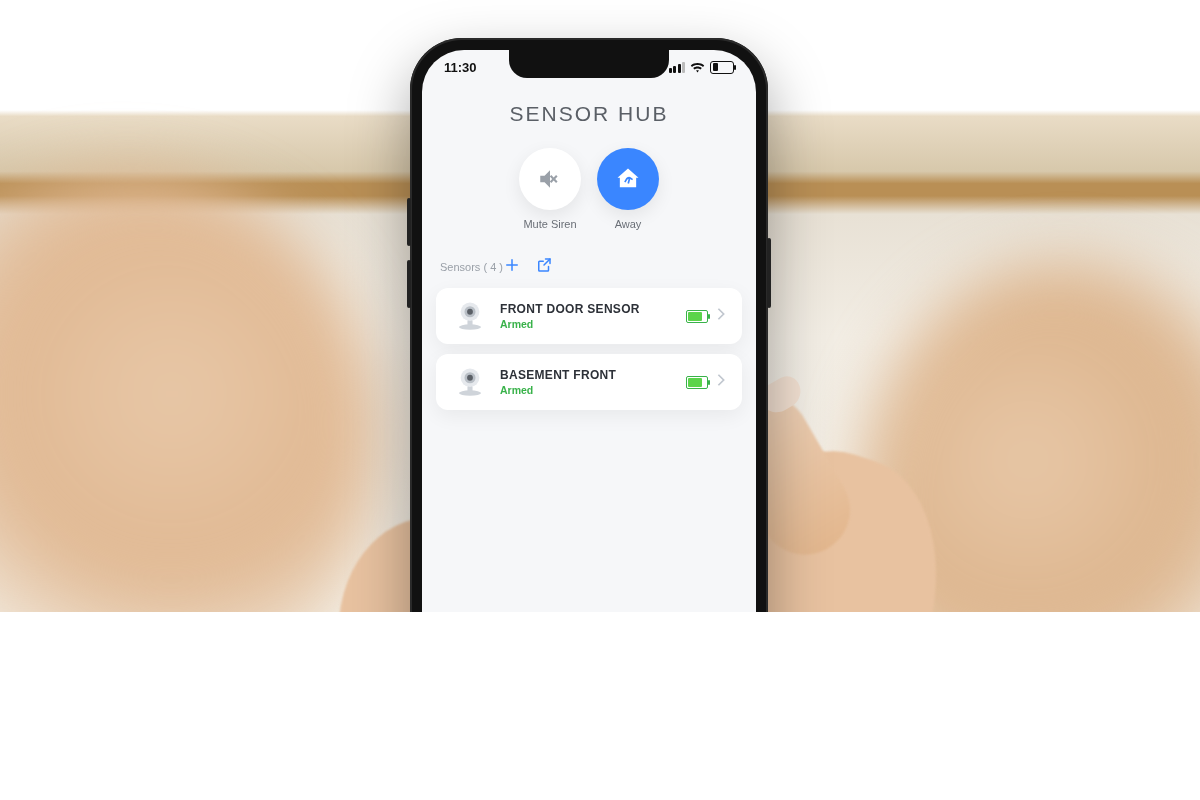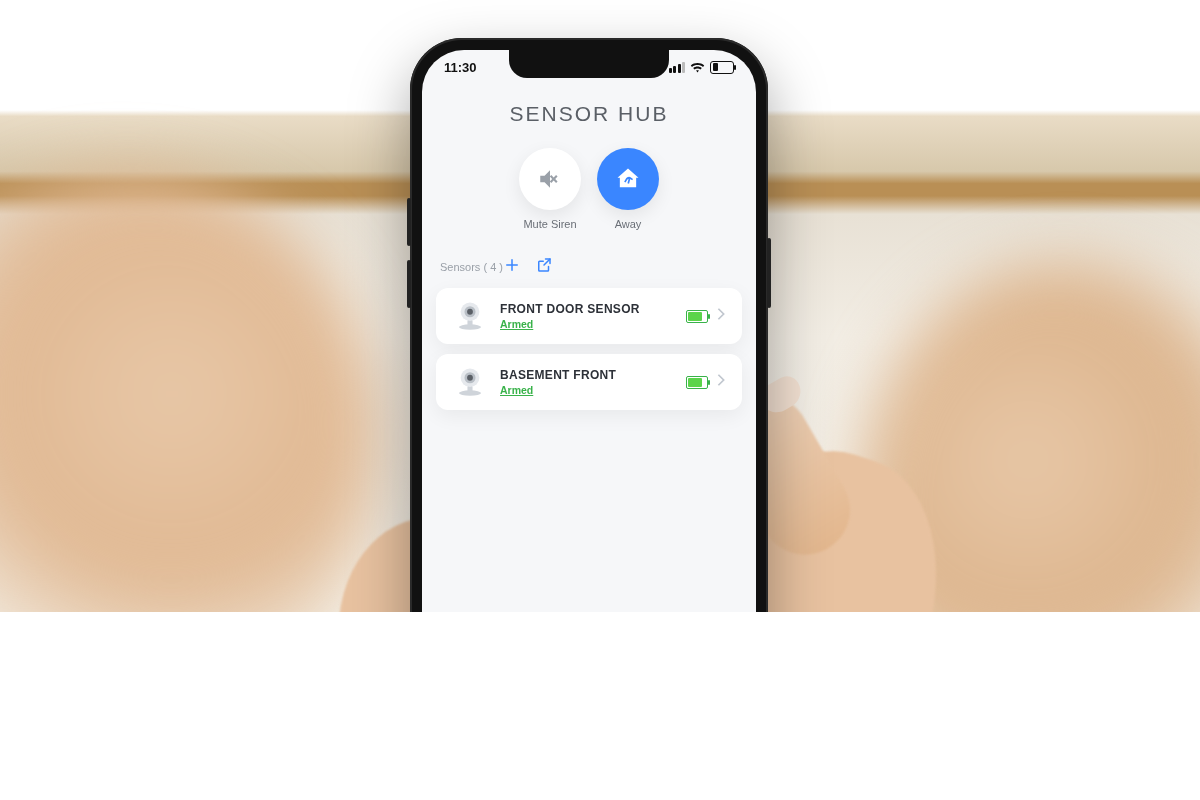--- a/index.html
+++ b/index.html
@@ -60,21 +60,21 @@
   .list-head .actions{display:flex;gap:14px;align-items:center;}
   .list-head .actions svg{width:18px;height:18px;stroke:#3a86ff;fill:none;stroke-width:2;stroke-linecap:round;stroke-linejoin:round;}
 
   .cards{padding:0 14px;margin-top:10px;display:flex;flex-direction:column;gap:10px;}
   .card{background:#fff;border-radius:12px;padding:10px 16px;display:flex;align-items:center;gap:12px;box-shadow:0 6px 20px rgba(0,0,0,.06);} 
   .thumb{width:36px;height:36px;flex:none;display:flex;align-items:center;justify-content:center;}
   .thumb svg{width:34px;height:34px;}
   .info{flex:1;min-width:0;}
   .name{font-size:12px;font-weight:800;color:#2d3138;letter-spacing:.3px;white-space:nowrap;overflow:hidden;text-overflow:ellipsis;}
   .state{font-size:10.5px;font-weight:600;margin-top:2px;}
-  .armed{color:#39b24a;text-decoration:underline;}
+  .armed{color:#39b24a;}
   .disarmed{color:#b6bcc4;}
   .tail{display:flex;align-items:center;gap:8px;}
   .bat{position:relative;width:20px;height:11px;border:1.5px solid #39b24a;border-radius:2px;} .bat::after{content:"";position:absolute;right:-3px;top:3px;width:2px;height:5px;background:#39b24a;border-radius:1px;} .bat .f{position:absolute;left:1px;top:1px;bottom:1px;width:14px;background:#5bd44b;border-radius:1px;}
   .chev svg{width:10px;height:14px;stroke:#c1c7cf;fill:none;stroke-width:2;}
 
   
   .hand-l,.hand-r,.thumb-r{position:absolute;background:#e8c2a0;filter:blur(1px);} 
   .hand-l{left:340px;top:520px;width:170px;height:260px;border-radius:60% 40% 50% 50%/50% 50% 50% 50%;transform:rotate(-12deg);} 
   .hand-r{left:700px;top:450px;width:230px;height:320px;border-radius:50%/55%;transform:rotate(18deg);} 
   .thumb-r{left:740px;top:390px;width:90px;height:170px;border-radius:50px;transform:rotate(-30deg);background:linear-gradient(180deg,#f0d4bb,#e3b78e);}  

